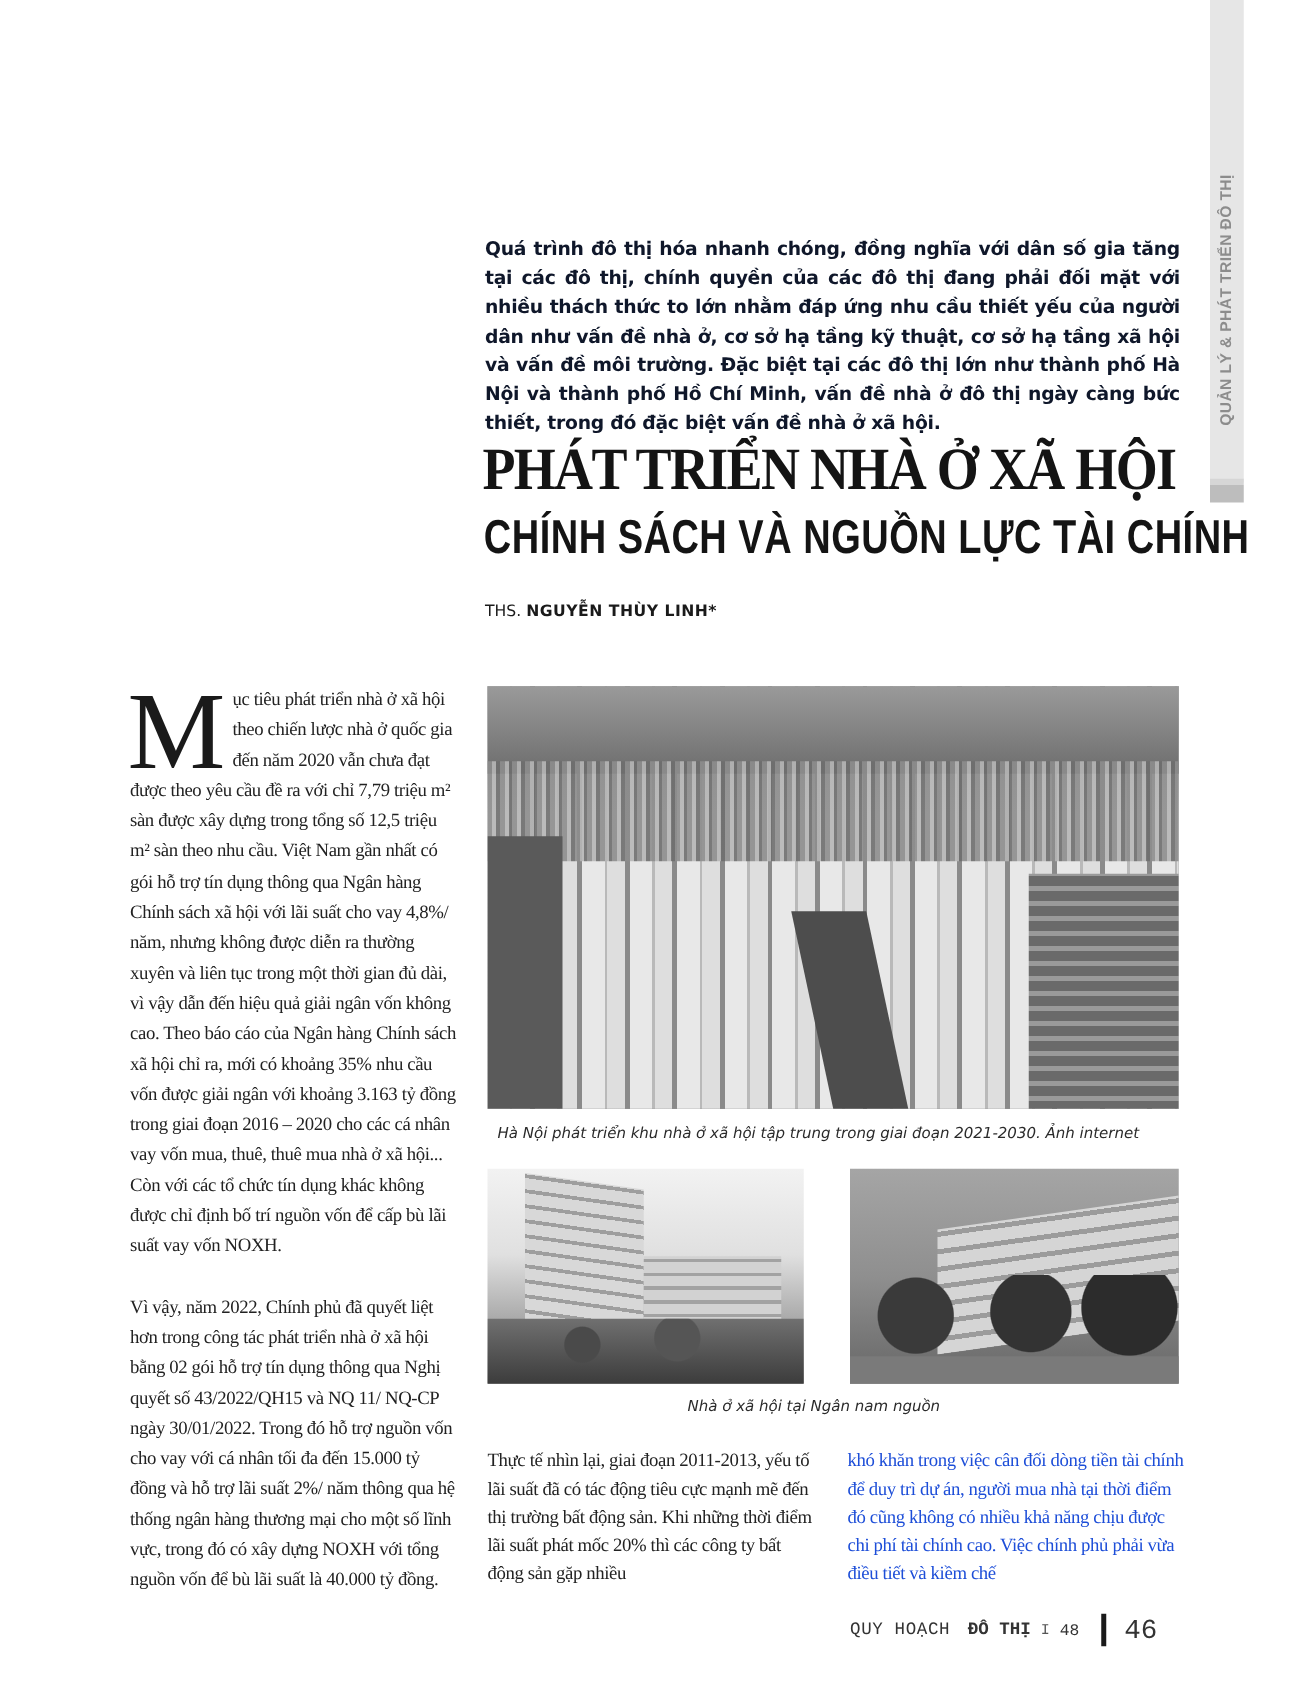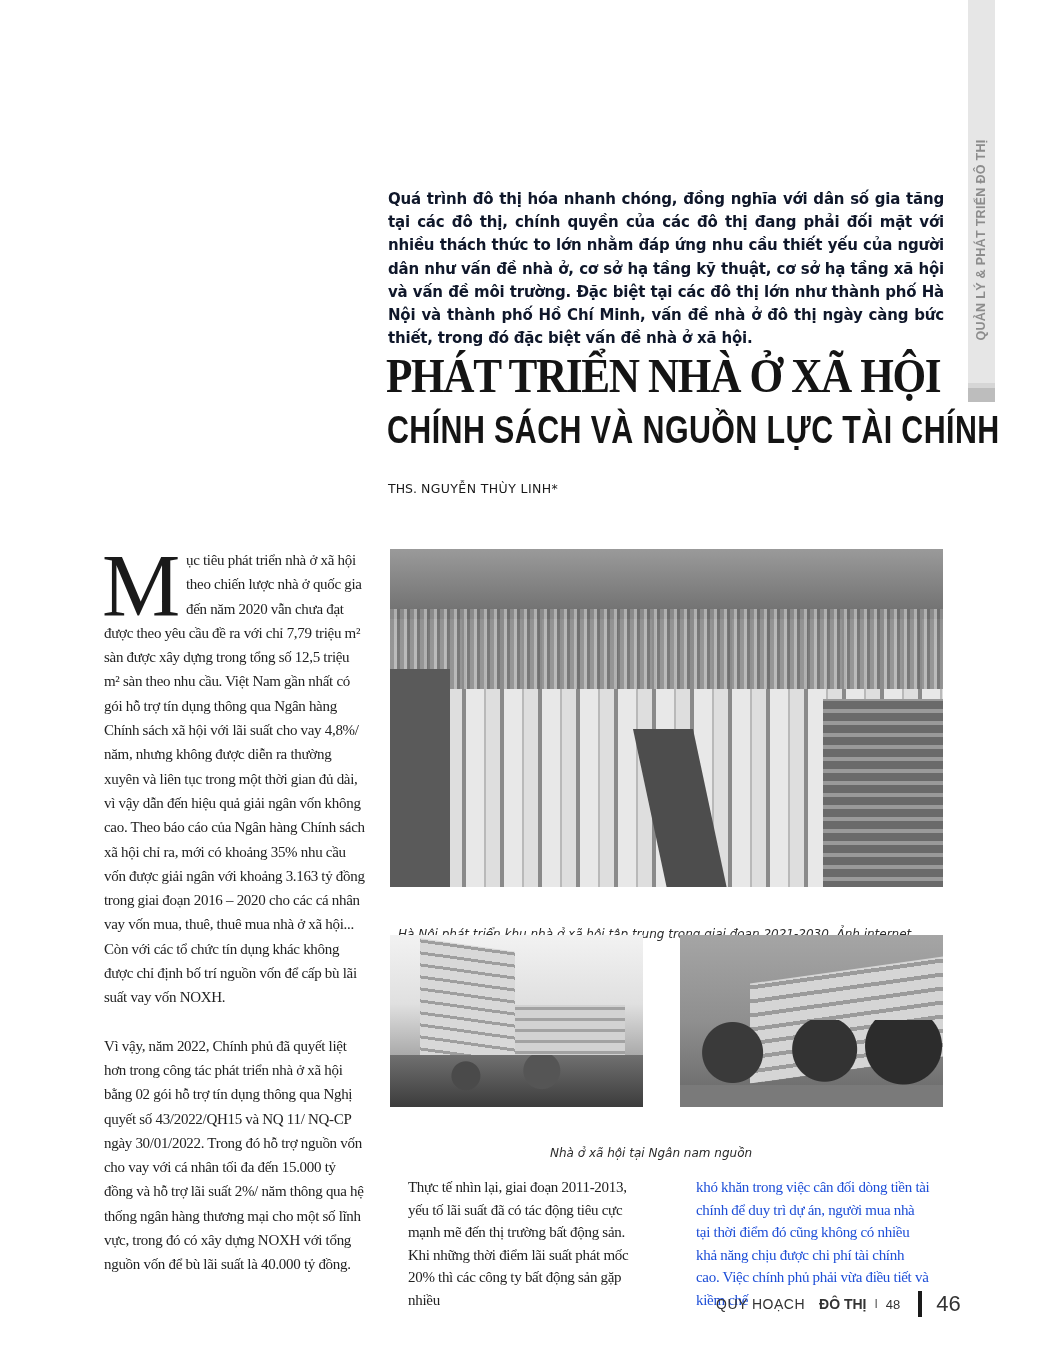--- a/index.html
+++ b/index.html
@@ -44,21 +44,21 @@
     font-family: "Liberation Sans", sans-serif; font-weight: bold;
     font-size: 38px; line-height: 44px; color: #141414;
     transform: scaleX(0.8); transform-origin: left; white-space: nowrap;
     letter-spacing: 0.5px;
   }
   .author {
     position: absolute; left: 388px; top: 481px;
     font-family: "DejaVu Sans", sans-serif; font-size: 12.5px; color: #1a1a1a;
     white-space: nowrap;
   }
-  .author b { font-weight: normal; letter-spacing: 0.4px; }
+  .author b { font-weight: bold; letter-spacing: 0.4px; }
   .col-left {
     position: absolute; left: 104px; top: 548px; width: 262px;
     font-family: "Liberation Serif", serif; font-size: 15px; line-height: 24.3px;
     color: #222; letter-spacing: -0.3px;
   }
   .col-left p { margin: 0 0 24px 0; }
   .dropcap {
     float: left; font-size: 88px; line-height: 64px; margin: 6px 6px -2px -2px;
     font-family: "Liberation Serif", serif; color: #1a1a1a;
   }
@@ -70,21 +70,21 @@
       #707070;
     overflow: hidden;
   }
   .photo-main .sky { position: absolute; left: 0; top: 0; width: 100%; height: 70px; background: linear-gradient(180deg,#9a9a9a,#6d6d6d); }
   .photo-main .city { position: absolute; left: 0; top: 60px; width: 100%; height: 80px; background: repeating-linear-gradient(90deg,#8d8d8d 0 4px,#b6b6b6 4px 7px,#6e6e6e 7px 10px); opacity: 0.9; }
   .photo-main .river { position: absolute; left: 260px; top: 180px; width: 60px; height: 160px; background: #4d4d4d; transform: skewX(12deg); }
   .photo-main .left-dark { position: absolute; left: 0; top: 120px; width: 60px; height: 220px; background: #5a5a5a; }
   .photo-main .right-dark { position: absolute; right: 0; top: 150px; width: 120px; height: 190px; background: repeating-linear-gradient(0deg,#6a6a6a 0 8px,#9a9a9a 8px 12px); }
   .caption {
     position: absolute; font-family: "DejaVu Sans", sans-serif; font-style: italic;
-    font-size: 12px; color: #2a2a2a; white-space: nowrap; margin-top: 28px;
+    font-size: 12px; color: #2a2a2a; white-space: nowrap;
   }
   .cap1 { left: 398px; top: 899px; }
   .cap2 { left: 550px; top: 1118px; }
   .photo-small1 {
     position: absolute; left: 390px; top: 935px; width: 253px; height: 172px;
     background: linear-gradient(180deg,#f2f2f2 0%,#e0e0e0 40%,#9b9b9b 78%,#5f5f5f 100%);
     overflow: hidden;
   }
   .photo-small1 .bldg { position: absolute; left: 30px; top: 10px; width: 95px; height: 145px; background: repeating-linear-gradient(0deg,#d8d8d8 0 9px,#9e9e9e 9px 12px); transform: skewY(8deg); }
   .photo-small1 .bldg2 { position: absolute; left: 125px; top: 70px; width: 110px; height: 90px; background: repeating-linear-gradient(0deg,#d2d2d2 0 8px,#a2a2a2 8px 11px); }
@@ -100,25 +100,25 @@
   .col-mid {
     position: absolute; left: 390px; top: 1158px; width: 262px;
     font-family: "Liberation Serif", serif; font-size: 15px; line-height: 22.5px;
     color: #222; letter-spacing: -0.3px;
   }
   .col-right {
     position: absolute; left: 678px; top: 1158px; width: 270px;
     font-family: "Liberation Serif", serif; font-size: 15px; line-height: 22.5px;
     color: #1d4ed8; letter-spacing: -0.3px;
   }
-  .col-mid p, .col-right p { margin: 18px; }
+  .col-mid p, .col-right p { margin: 0; }
   .footer {
-    position: absolute; left: 716px; top: 1289px; height: 30px;
+    position: absolute; left: 680px; top: 1289px; height: 30px;
     display: flex; align-items: center; white-space: nowrap;
-    font-family: Liberation Sans, sans-serif; font-size: 14px; color: #333;
+    font-family: Liberation Mono, monospace; font-size: 14px; color: #333;
   }
   .footer .mag { letter-spacing: 0.5px; }
   .footer .mag-bold { font-weight: bold; margin-left: 14px; }
   .footer .sep { margin: 0 8px; color: #555; font-size: 12px; }
   .footer .issue { font-size: 13px; }
   .footer .bar { display: inline-block; width: 4px; height: 26px; background: #1a1a1a; margin: 0 14px 0 18px; }
   .footer .page { font-size: 22px; color: #333; }
 </style>
 </head>
 <body>

